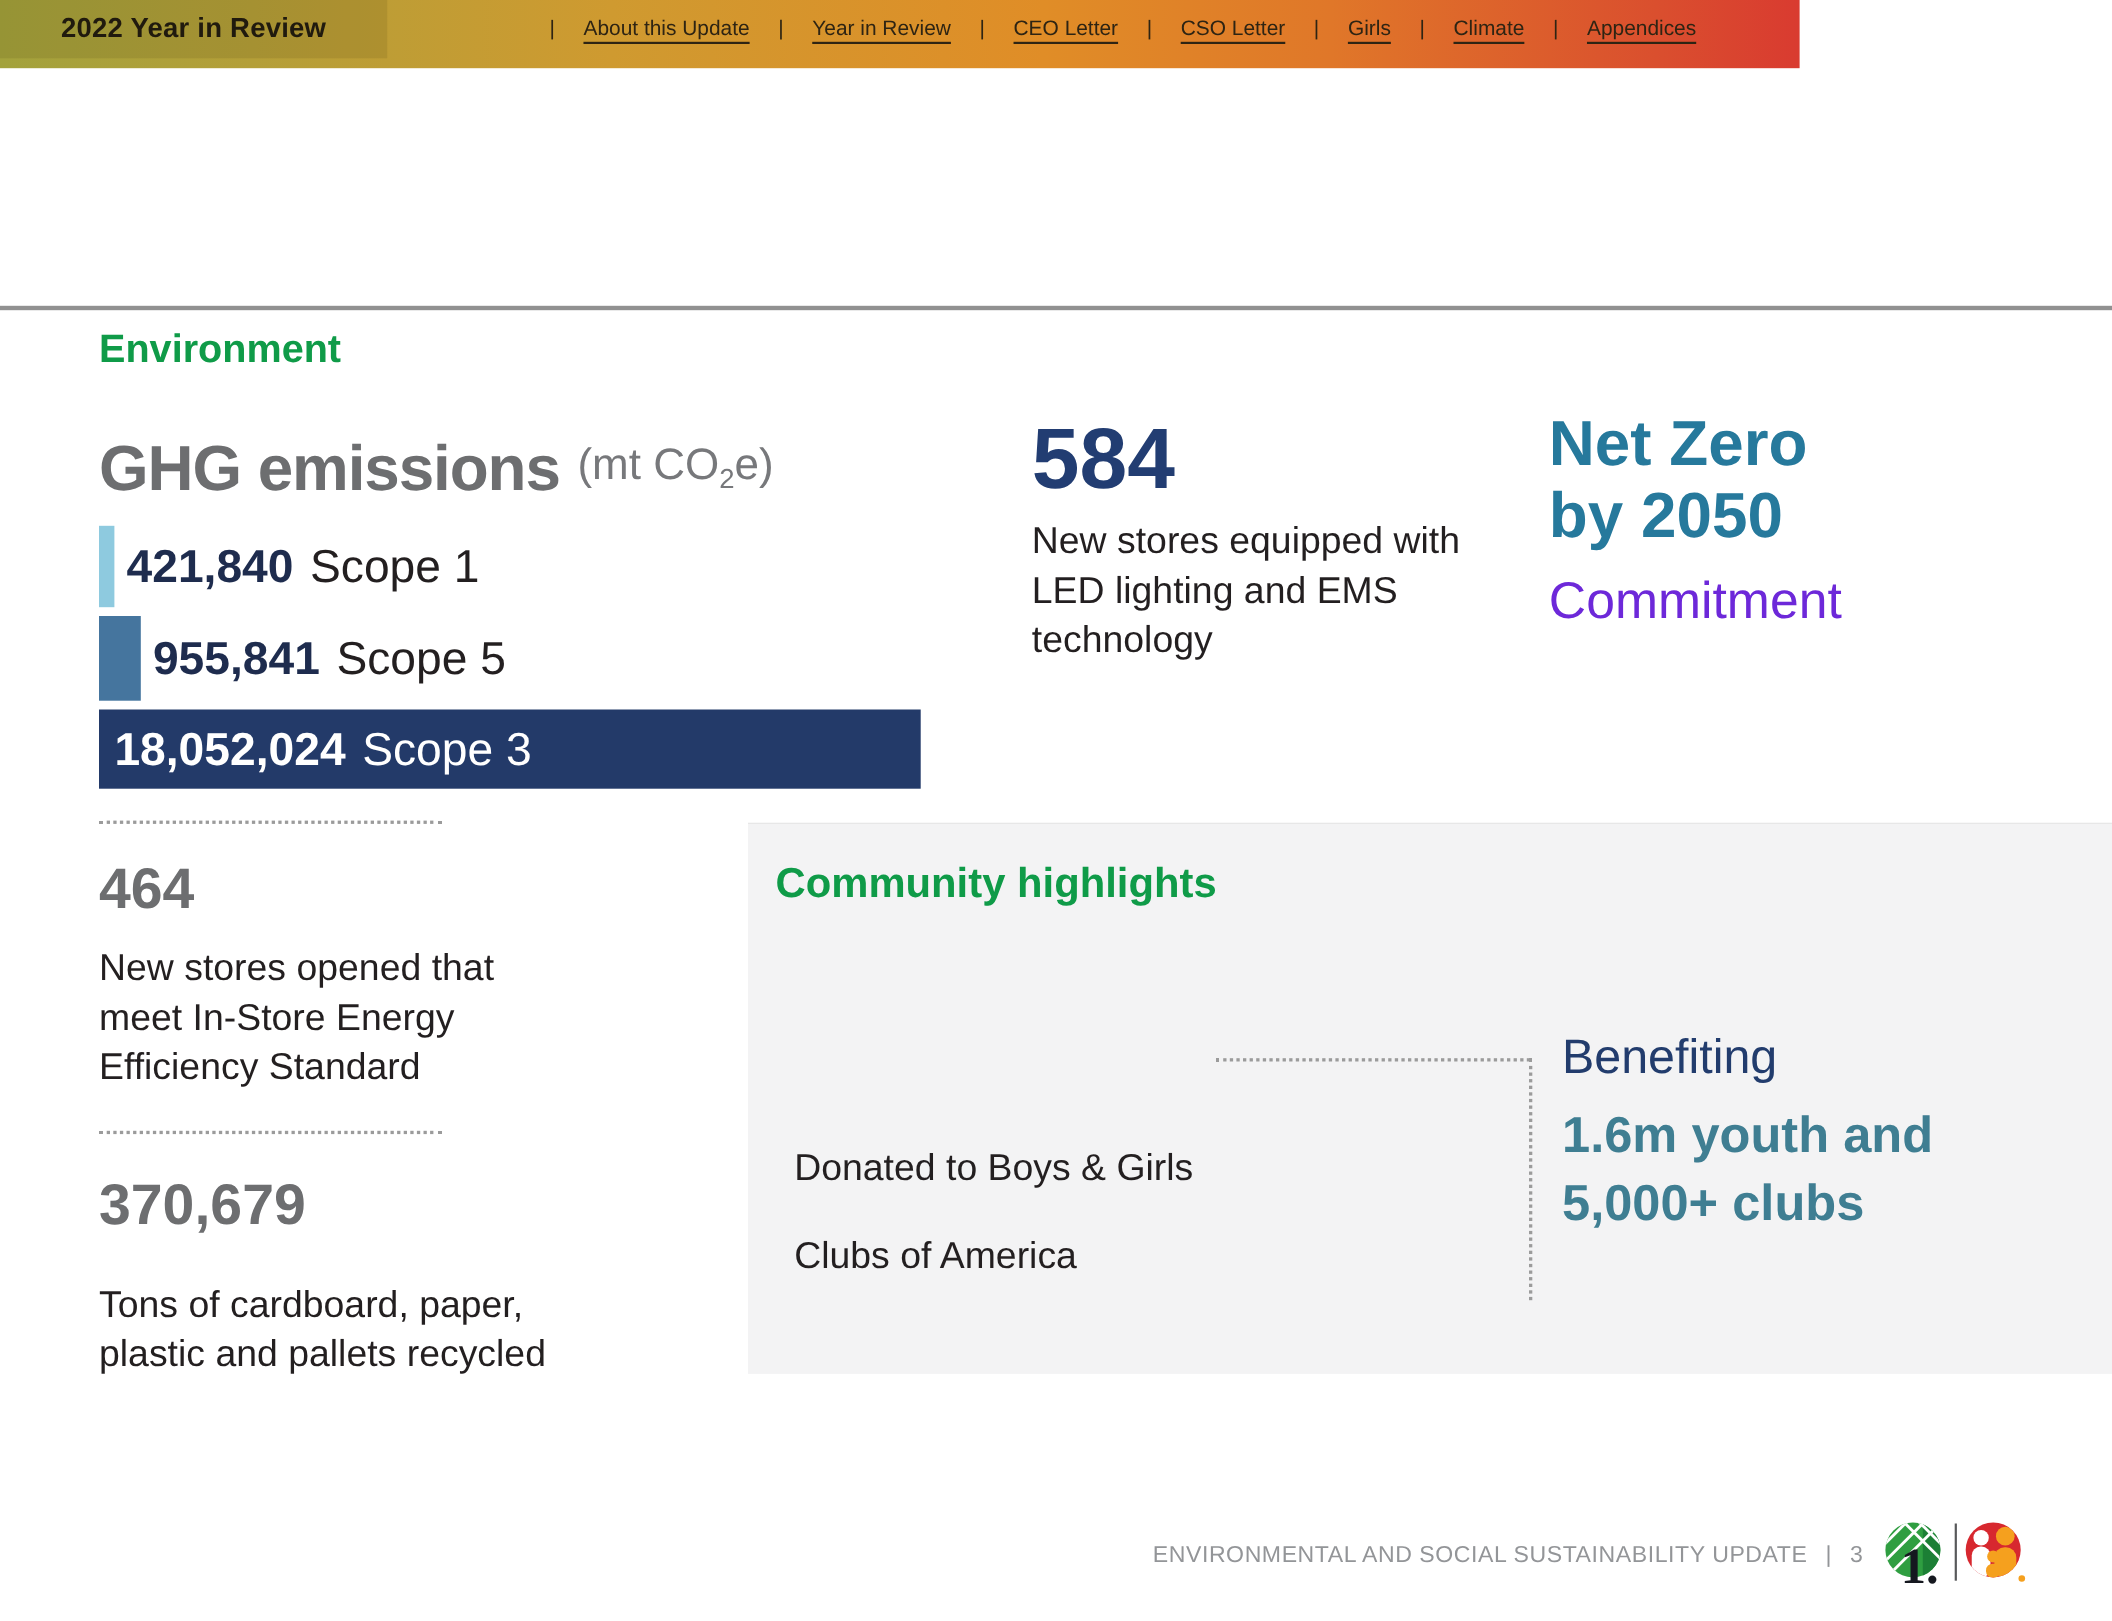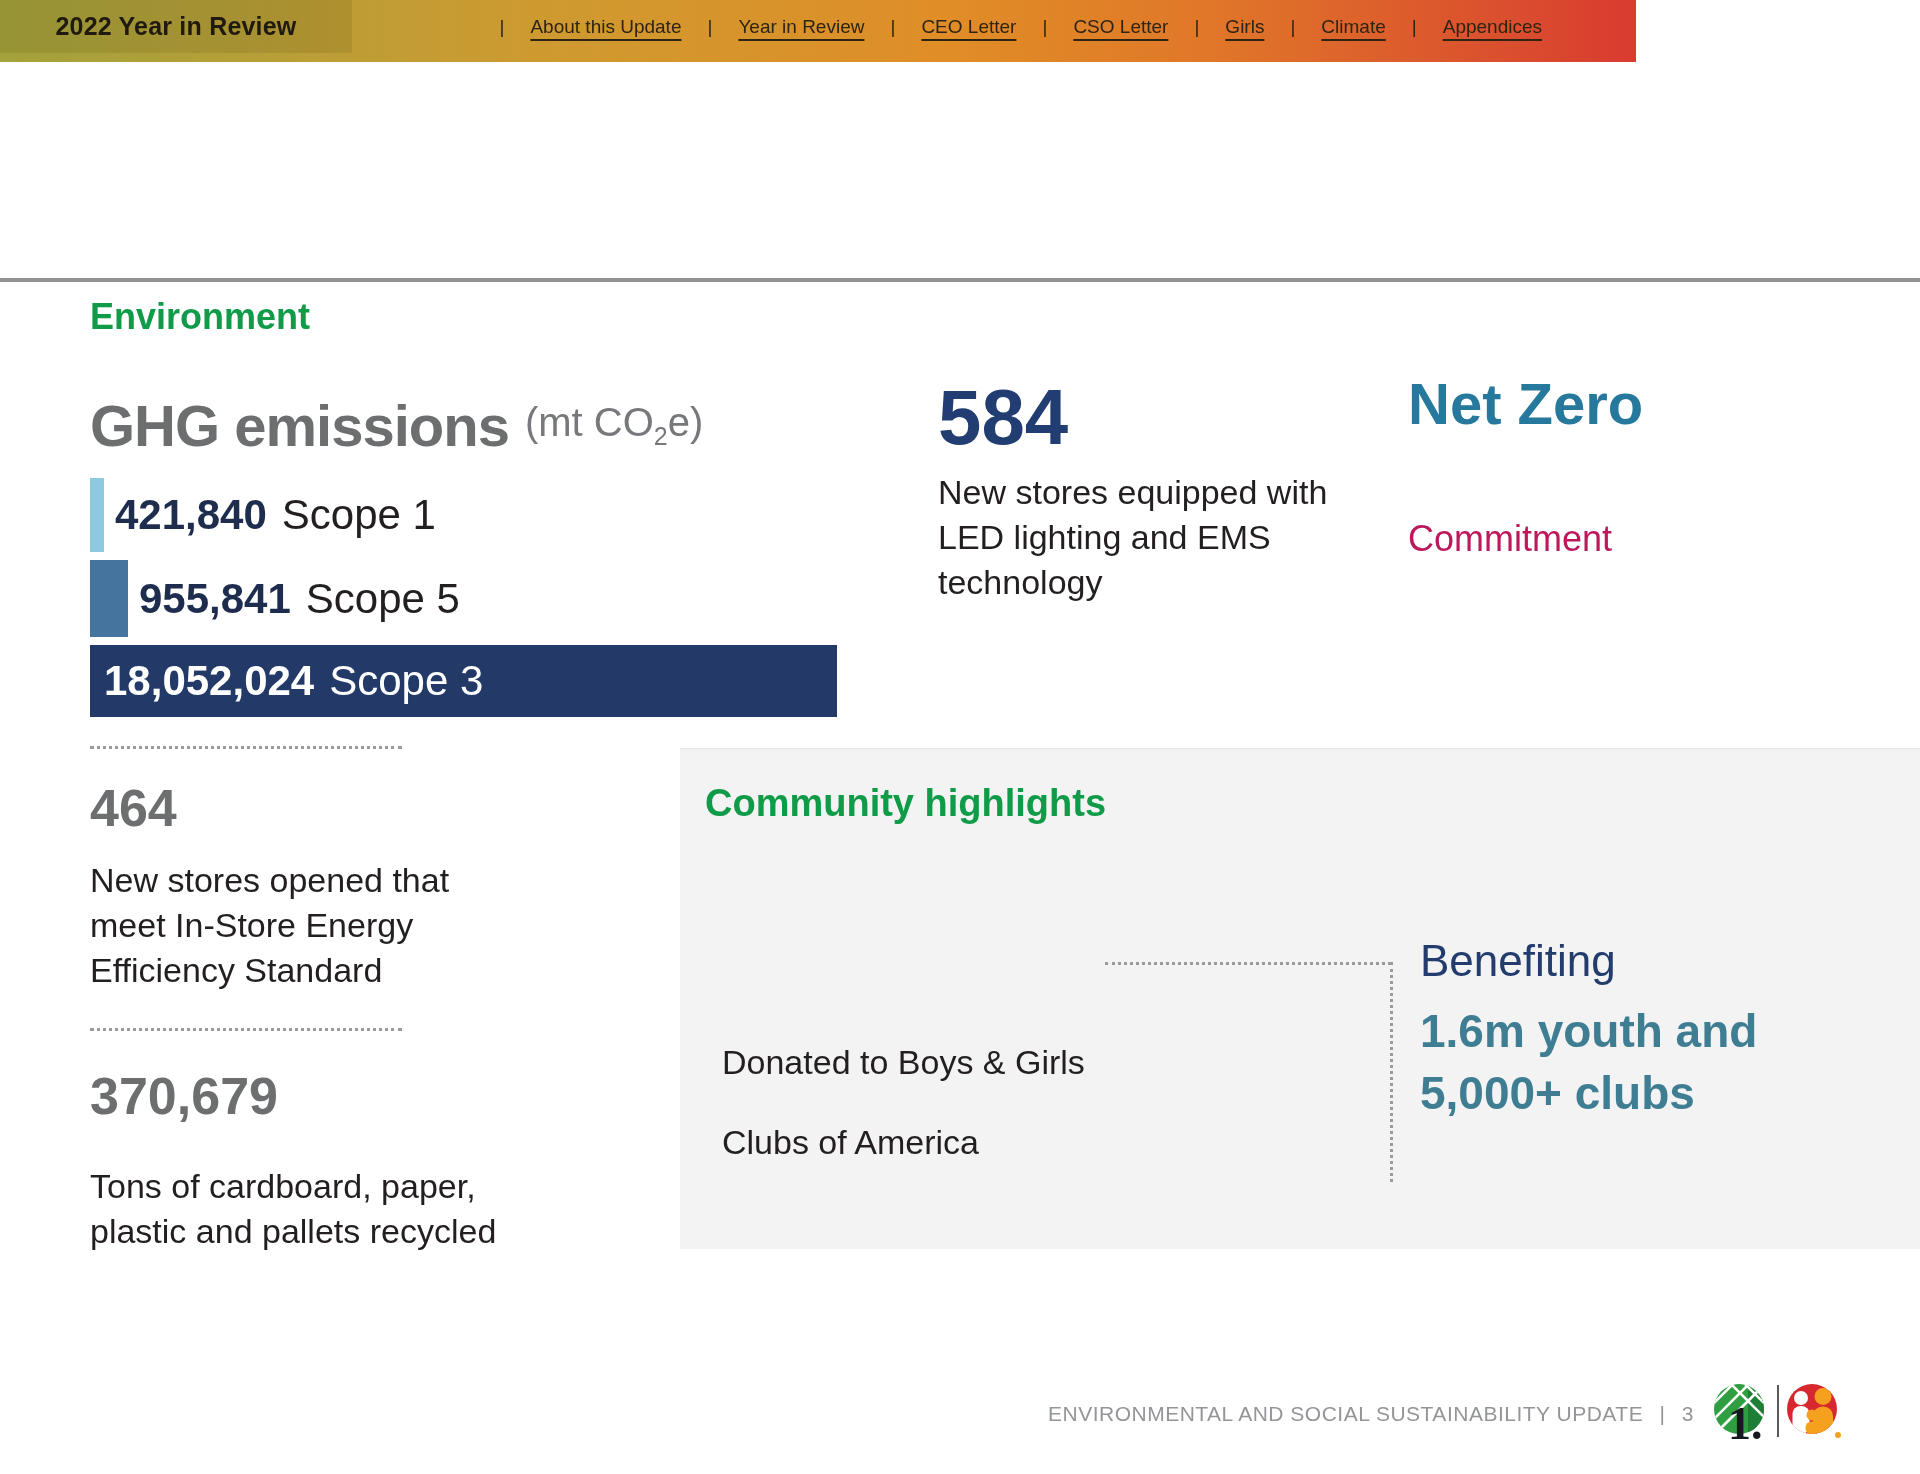--- a/index.html
+++ b/index.html
@@ -52,21 +52,21 @@
   .stat-num{position:absolute;left:90px;font-size:52px;font-weight:bold;color:#6d6e70;line-height:1;}
   .stat-464{top:782px;}
   .stat-370{top:1070px;}
   .stat-desc{position:absolute;left:90px;font-size:34px;line-height:45px;color:#231f20;}
   .desc-464{top:858px;width:370px;}
   .desc-370{top:1164px;width:470px;}
   
   .stat-584{position:absolute;left:938px;top:378px;font-size:78px;font-weight:bold;color:#223d72;line-height:1;}
   .desc-584{position:absolute;left:938px;top:470px;width:390px;font-size:34px;line-height:45px;color:#231f20;}
   .netzero{position:absolute;left:1408px;top:372px;font-size:58px;font-weight:bold;color:#26799c;line-height:1.12;}
-  .netzero-cap{position:absolute;left:1408px;top:518px;font-size:36px;color:#be185d;}
+  .netzero-cap{position:absolute;left:1408px;top:518px;font-size:47px;color:#6d28d9;}
   
   .panel{position:absolute;left:680px;top:748px;width:1240px;height:500px;background:#f3f3f4;border-top:1px solid #e6e6e6;}
   .community-h{position:absolute;left:705px;top:782px;font-size:38px;font-weight:bold;color:#0f9b48;}
   .amount{position:absolute;left:722px;top:880px;font-size:96px;font-weight:bold;color:#223d72;line-height:1;}
   .donated{position:absolute;left:722px;top:1022px;font-size:34px;color:#231f20;line-height:80px;}
   .conn-h{left:1105px;top:962px;width:286px;}
   .conn-v{position:absolute;left:1390px;top:962px;height:220px;border-left:3px dotted #9b9b9b;width:0;}
   .benefiting{position:absolute;left:1420px;top:936px;font-size:44px;color:#223c6d;}
   .benefit-bold{position:absolute;left:1420px;top:1000px;font-size:46px;font-weight:bold;color:#3f7e92;line-height:62px;}
   
@@ -136,20 +136,21 @@
   <div class="stat-desc desc-464">New stores opened that meet In-Store Energy Efficiency Standard</div>
   <div class="dotted-h dot2"></div>
   <div class="stat-num stat-370">370,679</div>
   <div class="stat-desc desc-370">Tons of cardboard, paper, plastic and pallets recycled</div>
 
   <div class="stat-584">584</div>
   <div class="desc-584">New stores equipped with LED lighting and EMS technology</div>
 
   <div class="netzero">
     <div>Net Zero</div>
+    <div>by 2050</div>
   </div>
   <div class="netzero-cap">Commitment</div>
 
   <div class="panel"></div>
   <div class="community-h">Community highlights</div>
   <div class="donated">
     <div>Donated to Boys &amp; Girls</div>
     <div>Clubs of America</div>
   </div>
   <div class="dotted-h conn-h"></div>

